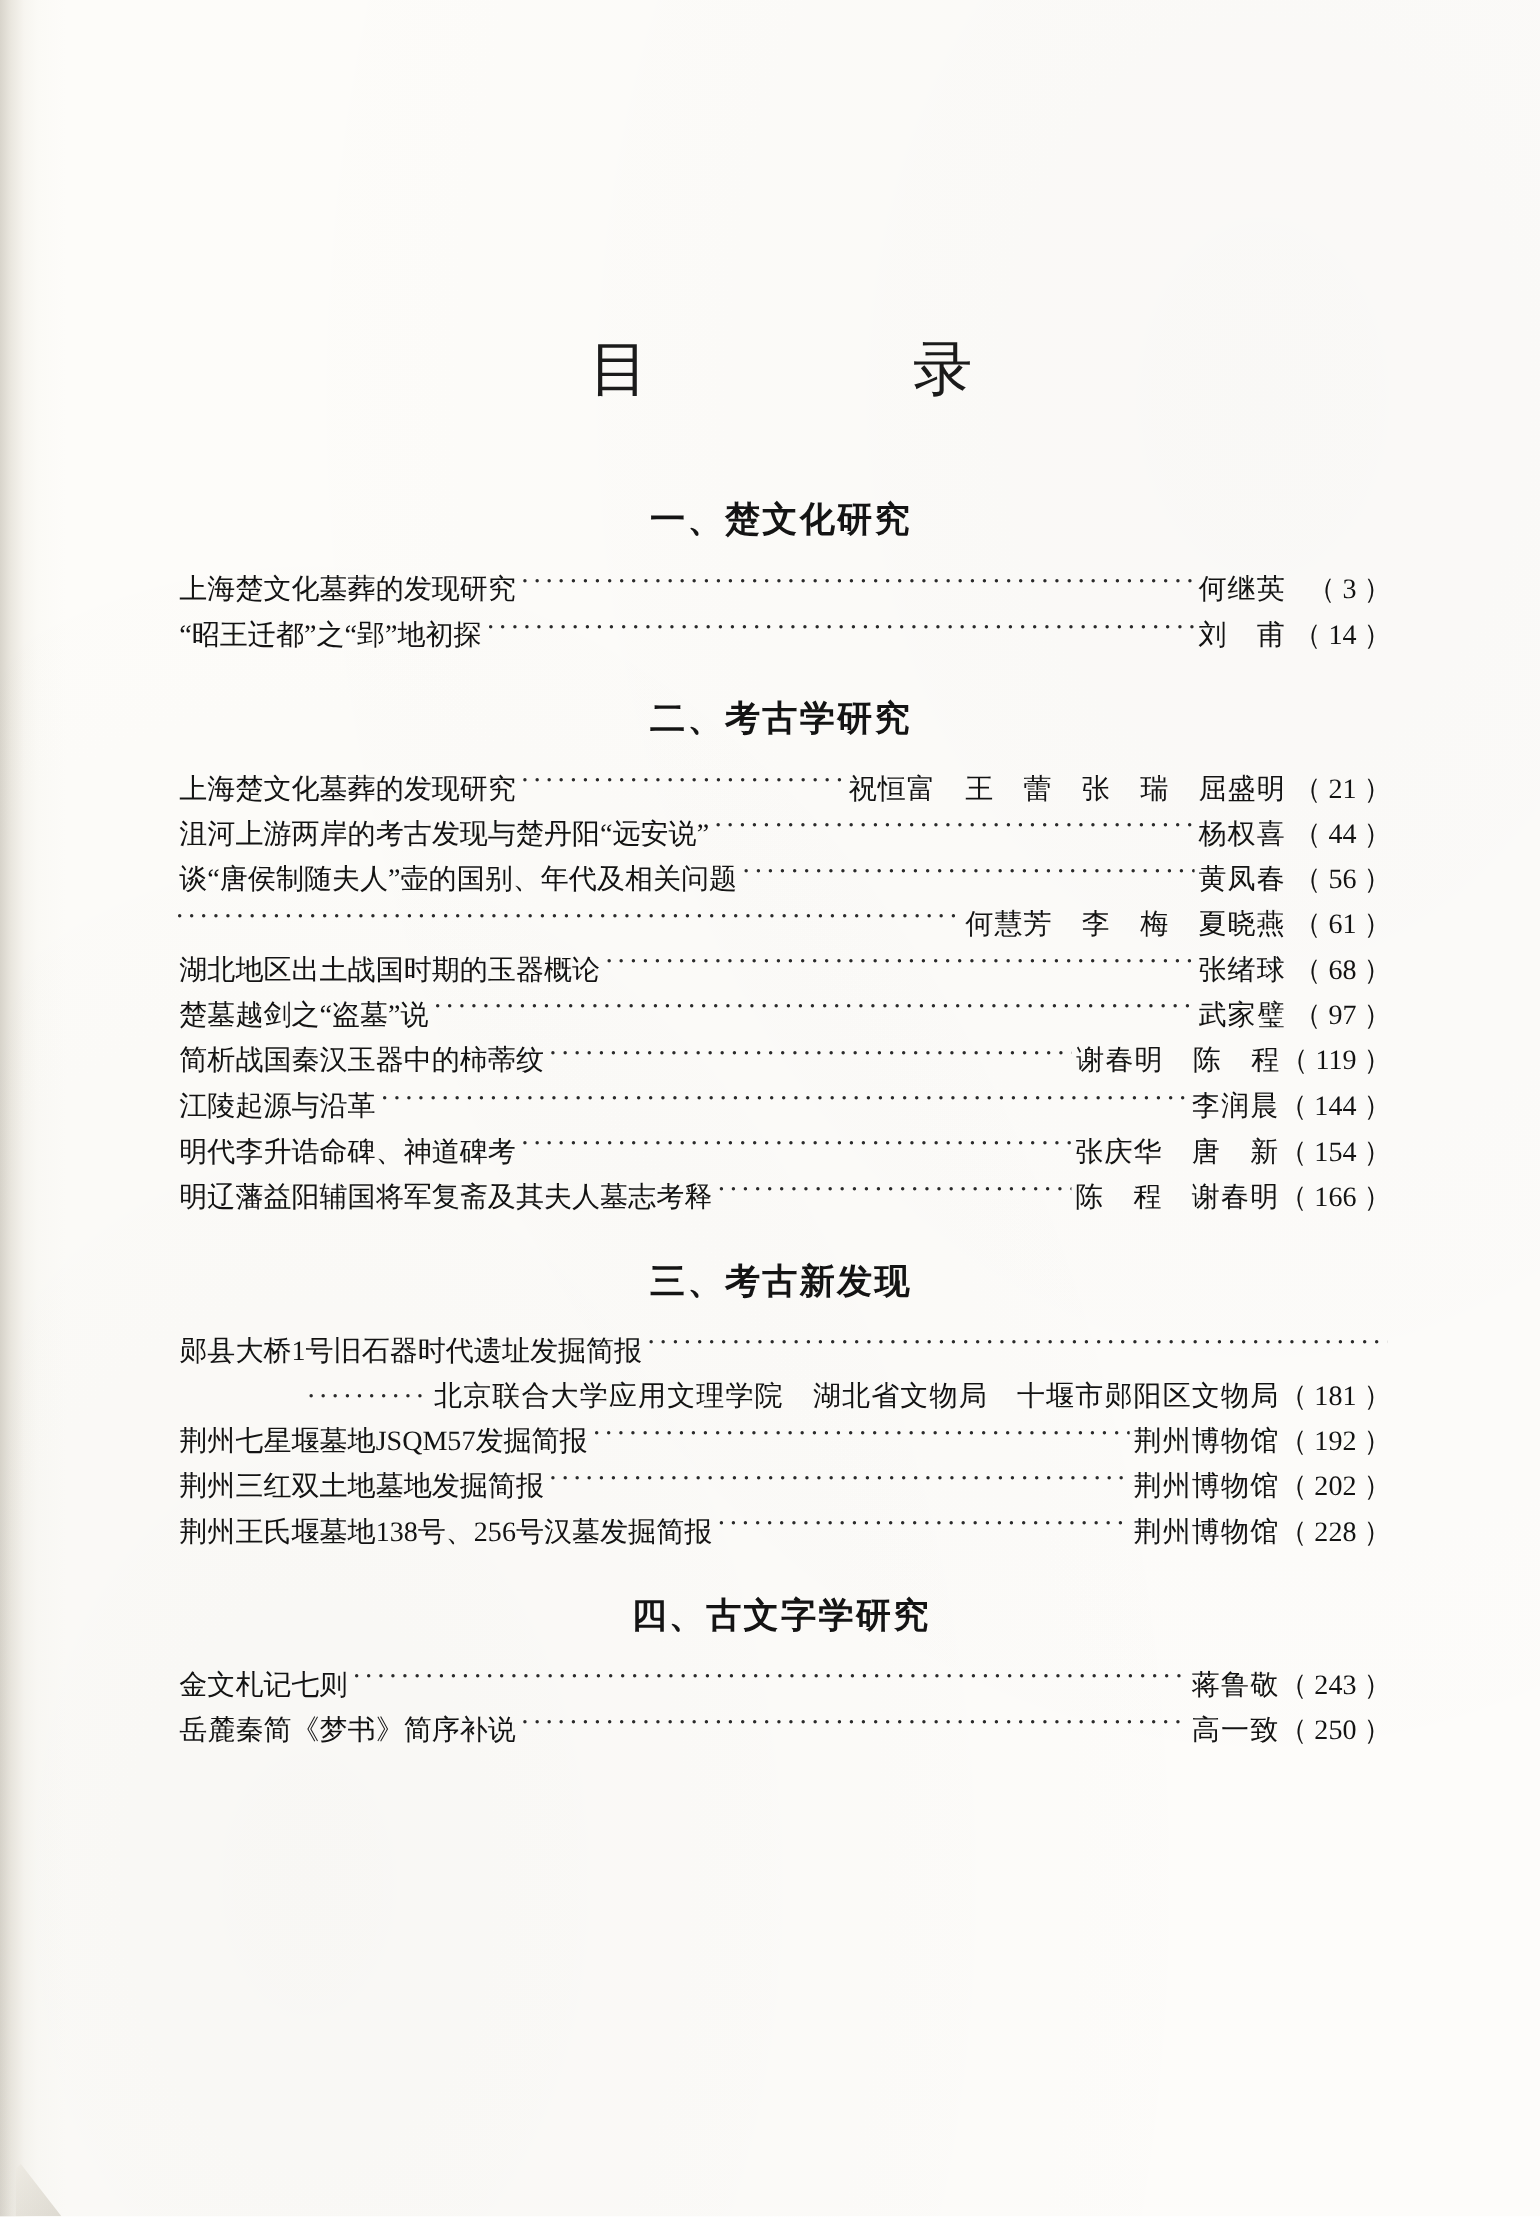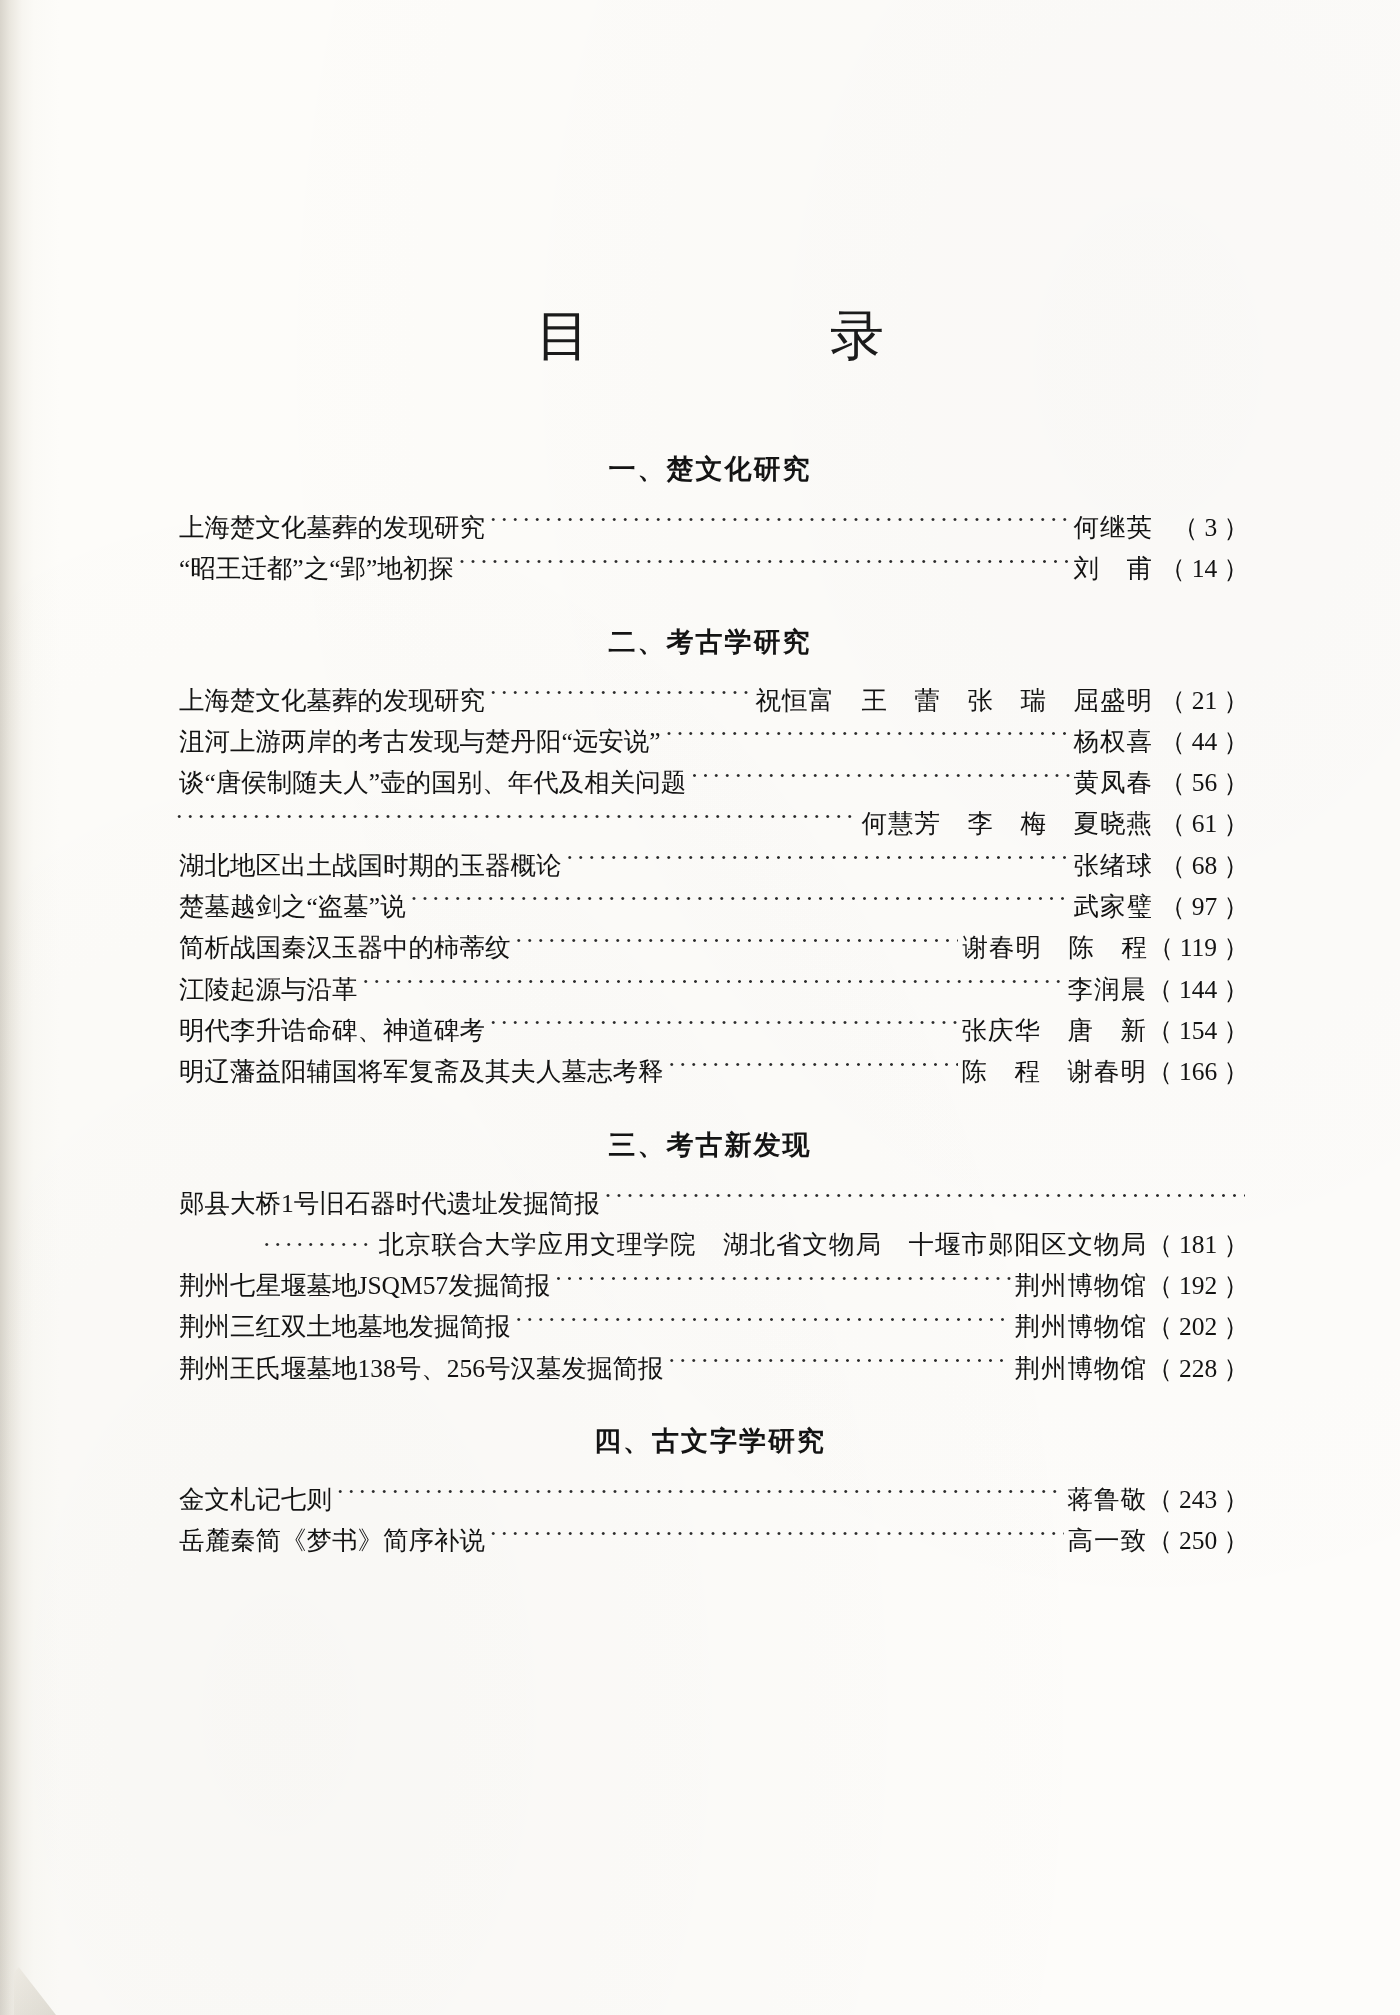--- a/index.html
+++ b/index.html
@@ -61,31 +61,31 @@
     margin: 0 0 78px 0;
     padding-left: 44px;
     font-family: "Liberation Serif", "DejaVu Serif", serif;
   }
 
   .section {
     margin-bottom: 8px;
   }
   .section-title {
     text-align: center;
-    font-size: 27px;
+    font-size: 32px;
     font-weight: bold;
     color: #141414;
     letter-spacing: 2px;
     margin: 34px 0 20px 0;
     font-family: "DejaVu Sans", "Liberation Sans", sans-serif;
   }
 
   ul.entries {
     list-style: none;
-    margin: 16px;
+    margin: 0;
     padding: 0;
   }
   li.entry {
     display: flex;
     align-items: flex-end;
     font-size: 25.5px;
     line-height: 1.62;
     color: #131313;
     white-space: nowrap;
   }

